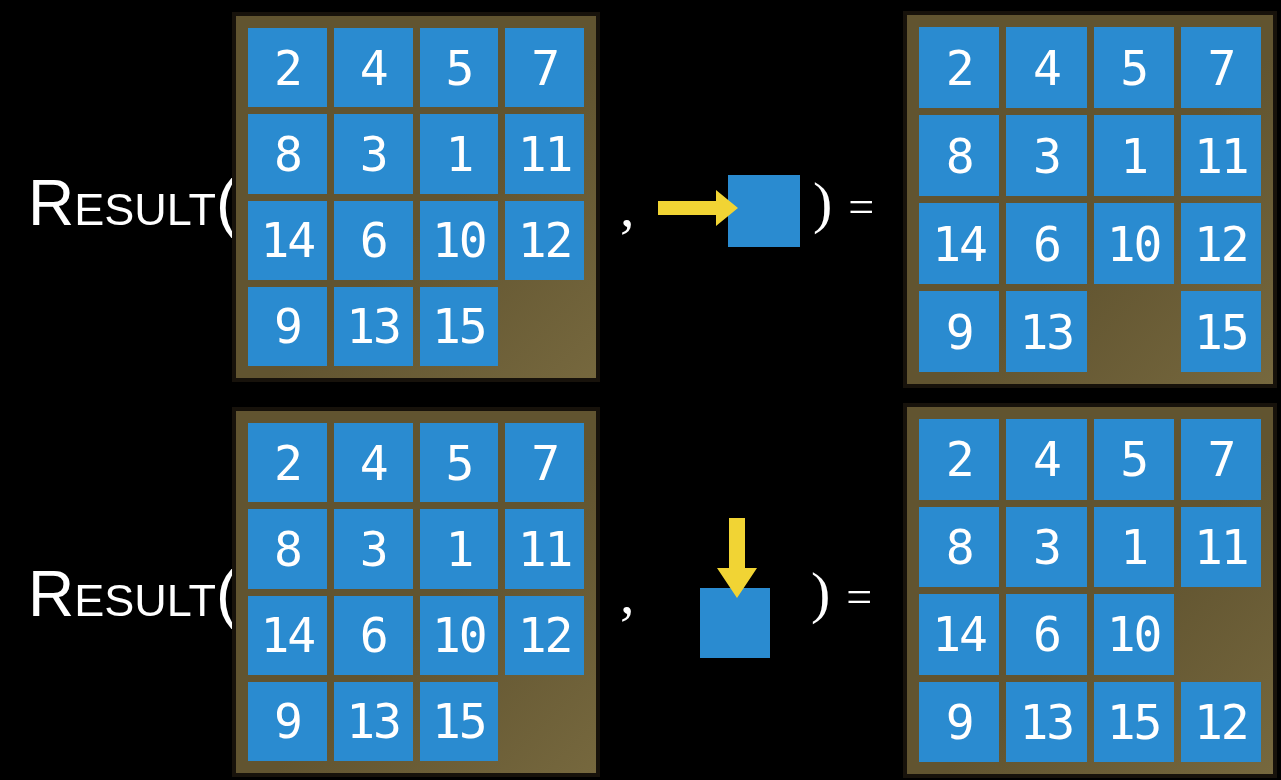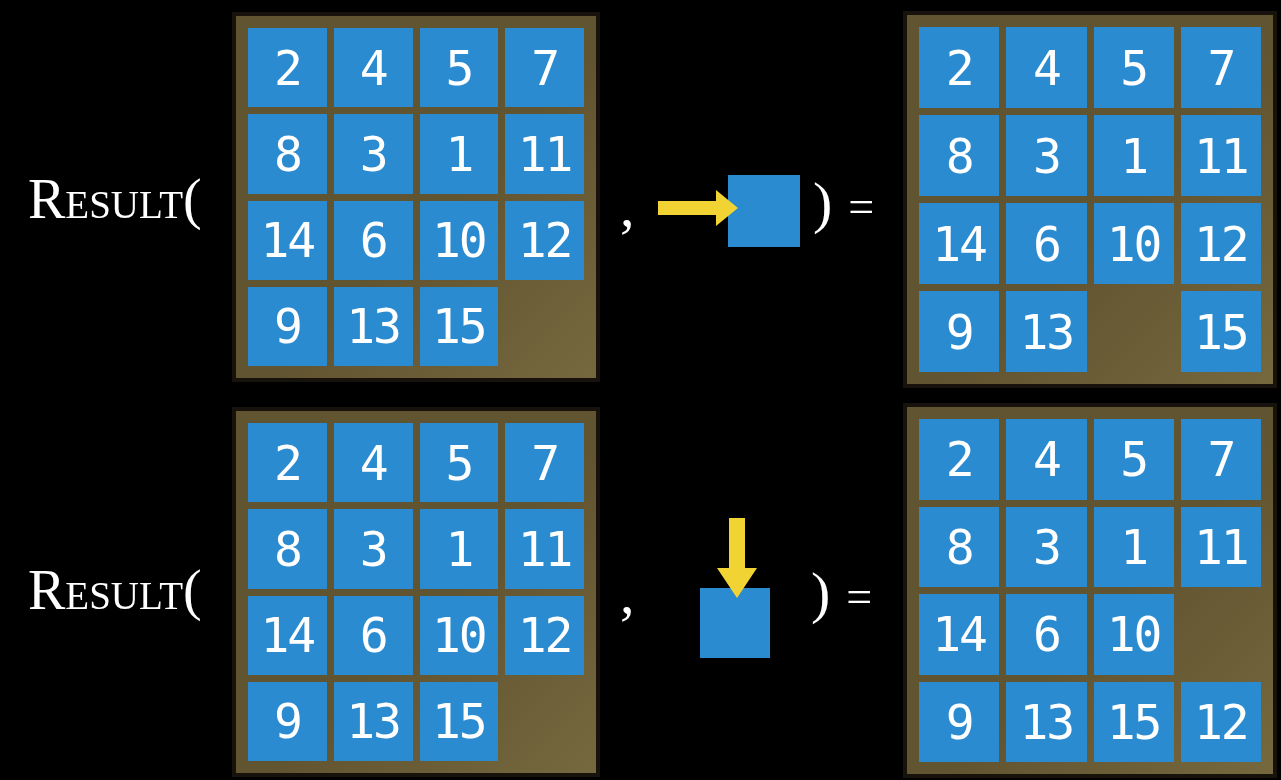--- a/index.html
+++ b/index.html
@@ -13,23 +13,23 @@
     --text:#ffffff;
   }
   *{margin:0;padding:0;box-sizing:border-box;}
   html,body{width:1281px;height:780px;overflow:hidden;}
   body{background:var(--bg);font-family:"Liberation Serif",serif;}
   .canvas{position:absolute;left:0;top:0;width:1281px;height:780px;background:var(--bg);}
 
   .func-label{
     position:absolute;
     color:var(--text);
-    font-family:Liberation Serif, serif;
+    font-family:Liberation Sans, sans-serif;
     font-variant:small-caps;
-    font-size:56px;
+    font-size:64px;
     line-height:1;
     white-space:nowrap;
   }
   .comma{
     position:absolute;
     color:var(--text);
     font-family:"Liberation Serif",serif;
     font-size:58px;
     line-height:1;
   }

